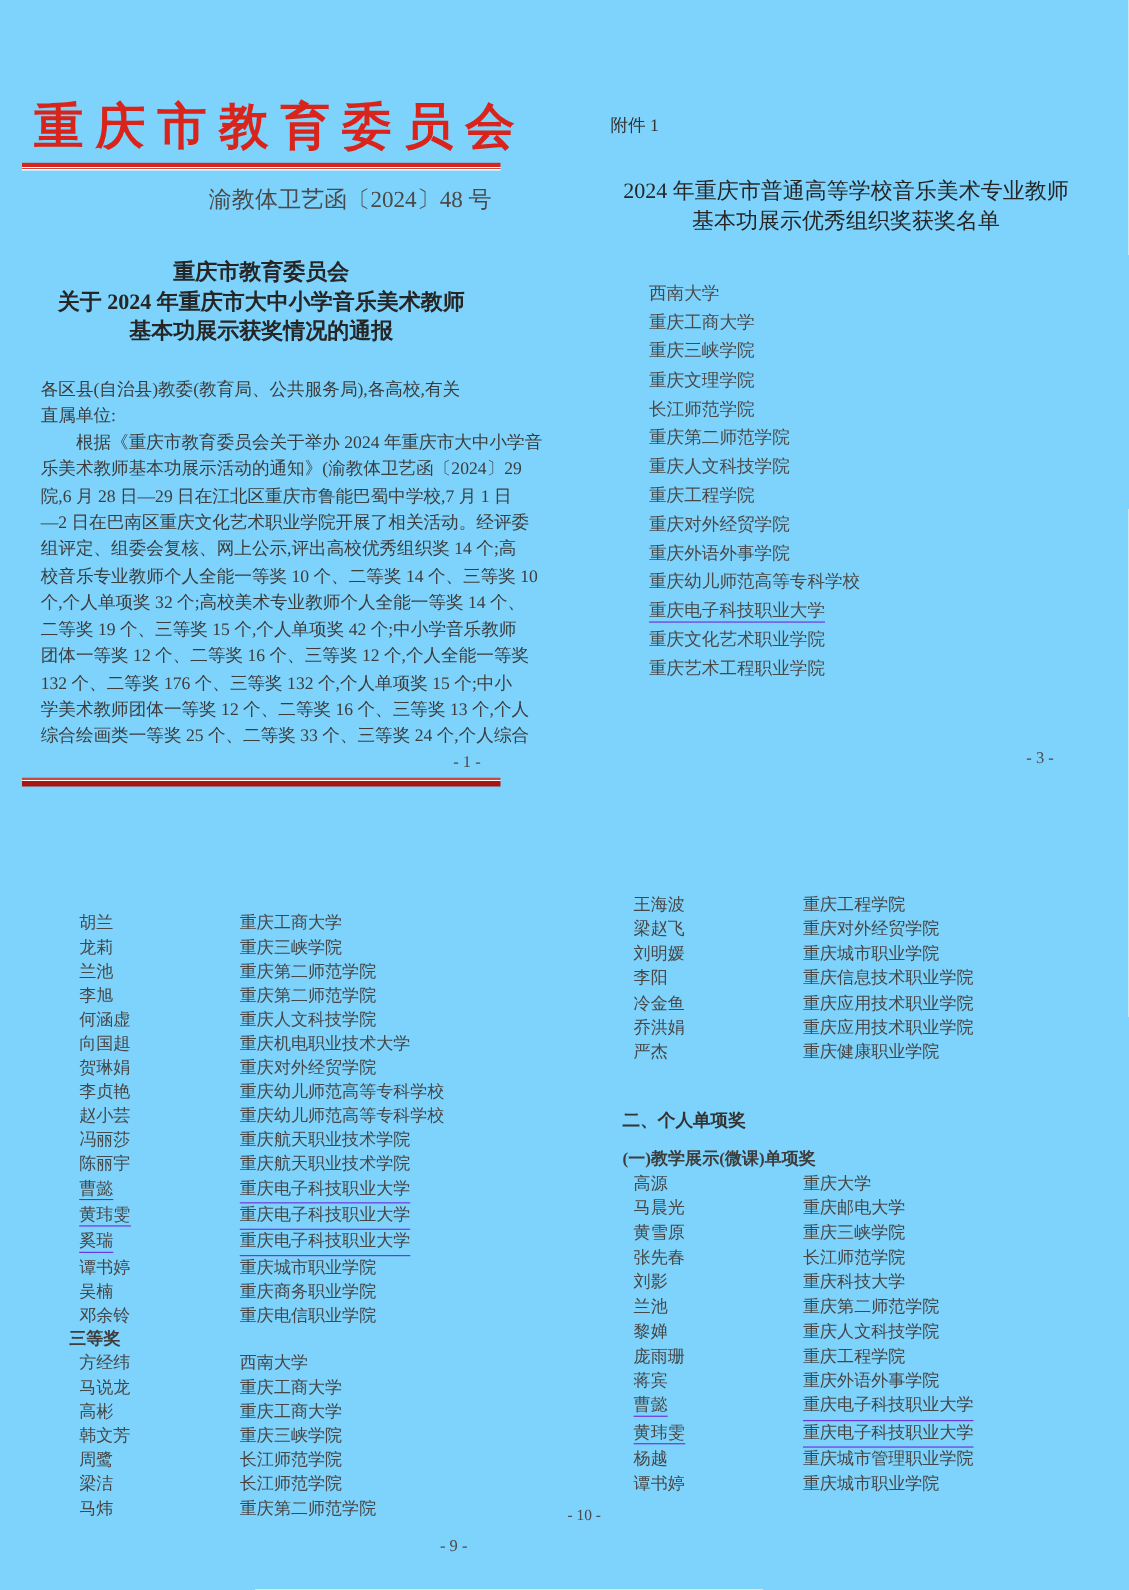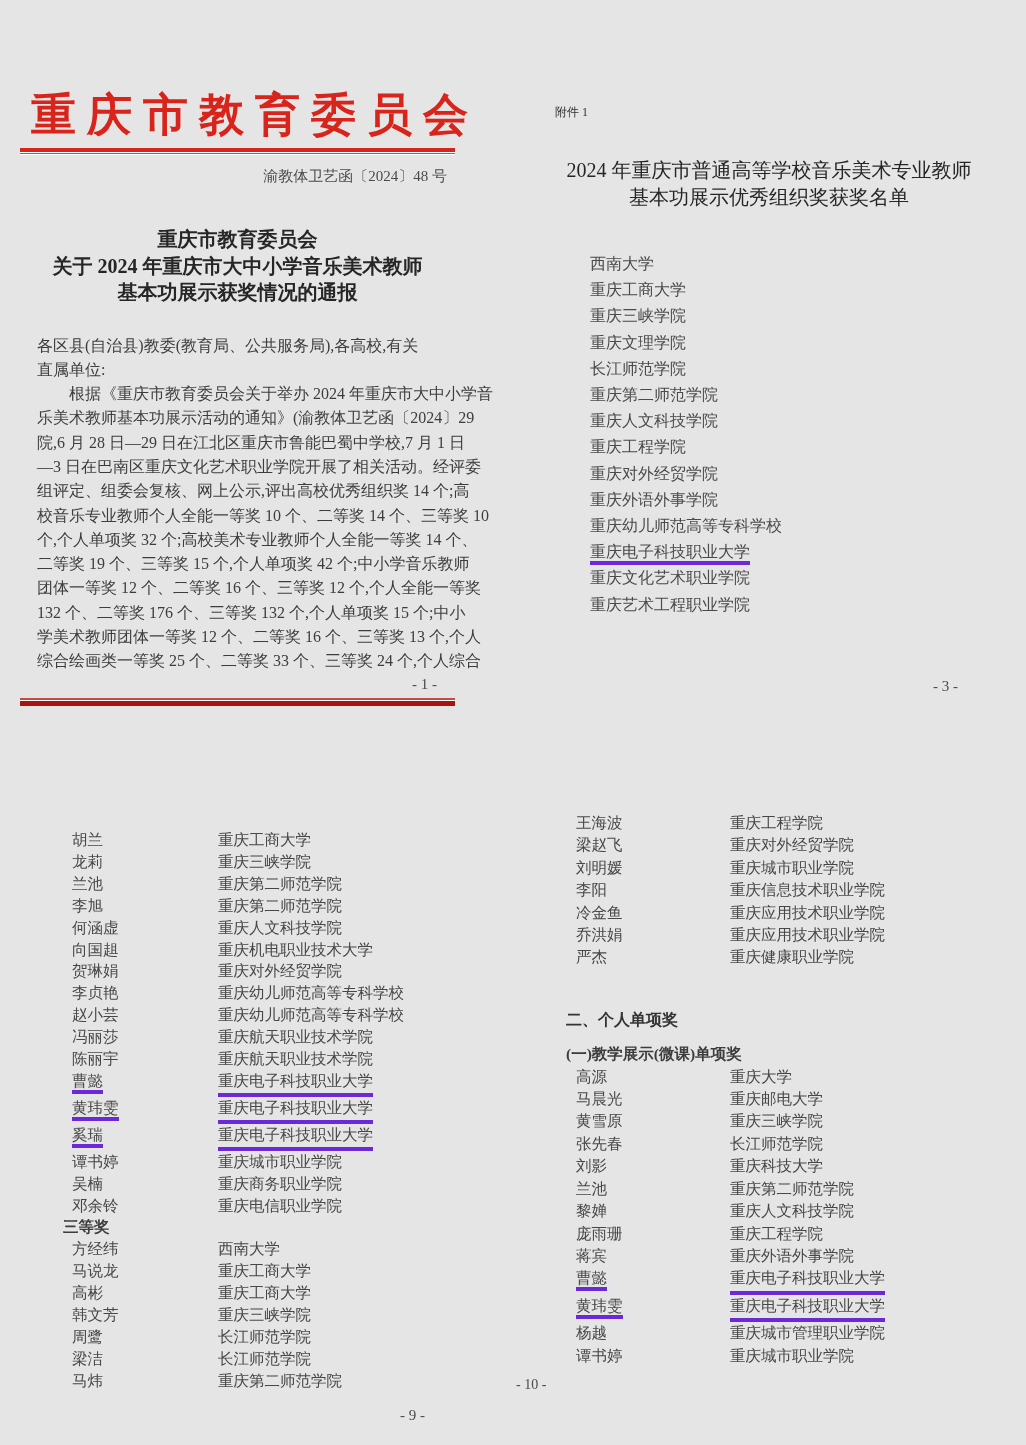--- a/index.html
+++ b/index.html
@@ -1,55 +1,55 @@
 <!DOCTYPE html>
 <html><head>
 <meta charset="utf-8">
 <style>
   html,body{margin:0;padding:0;background:#ffffff;}
   #canvas{
-    position:relative;width:1026px;height:1445px;background:#e5e5e5;overflow:hidden;
+    position:relative;width:1026px;height:1445px;background:#7dd3fc;overflow:hidden;
     font-family:"Liberation Serif","DejaVu Serif",serif;color:#3b3b3b;
   }
   .page{position:absolute;}
   
   #page1{left:20px;top:86px;width:435px;}
   .masthead{
     color:#d8241b;font-weight:bold;font-size:45px;line-height:58px;
     text-align:center;letter-spacing:11px;text-indent:11px;white-space:nowrap;
   }
   .red-rule{margin-top:4px;height:7px;
     background:linear-gradient(180deg,#d8241b 0 4px,#ffffff 4px 5px,#c94a41 5px 6px,#ffffff 6px);}
-  .doc-number{margin-top:12px;padding-right:8px;text-align:right;font-size:15px;color:#4a4a4a;}
+  .doc-number{margin-top:12px;padding-right:8px;text-align:right;font-size:21px;color:#4a4a4a;}
   .p1-title{margin-top:40px;text-align:center;font-weight:bold;font-size:20px;line-height:26.5px;color:#262626;}
   .p1-body{margin-top:28px;padding-left:17px;padding-right:2px;font-size:16px;color:#3d3d3d;}
   .p1-body .bline{line-height:24.3px;white-space:nowrap;}
   .p1-footer{margin-top:2px;padding-right:18px;text-align:right;font-size:15px;color:#4a4a4a;}
   .p1-redbar{margin-top:5px;height:8px;
     background:linear-gradient(180deg,#c94a41 0 2px,#ffffff 2px 3px,#a81510 3px 8px);}
   
   #page3{left:530px;top:104px;width:478px;}
-  .attachment{padding-left:25px;font-size:12px;color:#333;}
+  .attachment{padding-left:25px;font-size:16px;color:#333;}
   .p3-title{margin-top:36px;text-align:center;font-weight:normal;font-size:20px;line-height:27px;color:#262626;}
   .p3-list{margin-top:40px;padding-left:60px;font-size:16px;color:#4a4a4a;}
   .p3-list .uitem{line-height:26.2px;white-space:nowrap;}
   .p3-footer{margin-top:60px;padding-right:50px;text-align:right;font-size:15px;color:#4a4a4a;}
   
   #page9{left:20px;top:829px;width:435px;}
   #page10{left:530px;top:812px;width:478px;}
   .rowlist{font-size:15.5px;color:#474747;}
   #page9 .rowlist{padding-left:52px;}
   #page10 .rowlist{padding-left:46px;}
   .arow{display:flex;white-space:nowrap;}
   #page9 .arow{line-height:21.9px;}
   #page10 .arow{line-height:22.4px;}
   #page9 .aname{width:146px;flex:none;}
   #page10 .aname{width:154px;flex:none;}
   .hdr-row{margin-left:-9px;font-weight:bold;color:#3d3d3d;}
-  .u{border-bottom:4px solid #6d28d9;padding-bottom:1px;}
+  .u{border-bottom:1px solid #6d28d9;padding-bottom:1px;}
   .p9-footer{margin-top:15px;padding-right:30px;text-align:right;font-size:15px;color:#4a4a4a;}
   .spacer40{height:40px;}
   .sec-hdr{font-weight:bold;font-size:16px;line-height:22.4px;color:#333;margin-left:-10px;white-space:nowrap;}
   .subsec-hdr{font-weight:bold;font-size:15.5px;line-height:22.4px;color:#3d3d3d;margin-left:-10px;white-space:nowrap;margin-top:12px;}
   .p10-footer{margin-top:10px;margin-left:-14px;text-align:left;font-size:14px;color:#4a4a4a;}
 </style>
 </head>
 <body>
 
 <div id="canvas">
@@ -62,21 +62,21 @@
         <div>重庆市教育委员会</div>
         <div>关于 2024 年重庆市大中小学音乐美术教师</div>
         <div>基本功展示获奖情况的通报</div>
       </div>
     <div class="p1-body">
         <div class="bline">各区县(自治县)教委(教育局、公共服务局),各高校,有关</div>
         <div class="bline">直属单位:</div>
         <div class="bline">　　根据《重庆市教育委员会关于举办 2024 年重庆市大中小学音</div>
         <div class="bline">乐美术教师基本功展示活动的通知》(渝教体卫艺函〔2024〕29</div>
         <div class="bline">院,6 月 28 日—29 日在江北区重庆市鲁能巴蜀中学校,7 月 1 日</div>
-        <div class="bline">—3 日在巴南区重庆文化艺术职业学院开展了相关活动。经评委</div>
+        <div class="bline">—2 日在巴南区重庆文化艺术职业学院开展了相关活动。经评委</div>
         <div class="bline">组评定、组委会复核、网上公示,评出高校优秀组织奖 14 个;高</div>
         <div class="bline">校音乐专业教师个人全能一等奖 10 个、二等奖 14 个、三等奖 10</div>
         <div class="bline">个,个人单项奖 32 个;高校美术专业教师个人全能一等奖 14 个、</div>
         <div class="bline">二等奖 19 个、三等奖 15 个,个人单项奖 42 个;中小学音乐教师</div>
         <div class="bline">团体一等奖 12 个、二等奖 16 个、三等奖 12 个,个人全能一等奖</div>
         <div class="bline">132 个、二等奖 176 个、三等奖 132 个,个人单项奖 15 个;中小</div>
         <div class="bline">学美术教师团体一等奖 12 个、二等奖 16 个、三等奖 13 个,个人</div>
         <div class="bline">综合绘画类一等奖 25 个、二等奖 33 个、三等奖 24 个,个人综合</div>
       </div>
     <div class="p1-footer">- 1 -</div>

